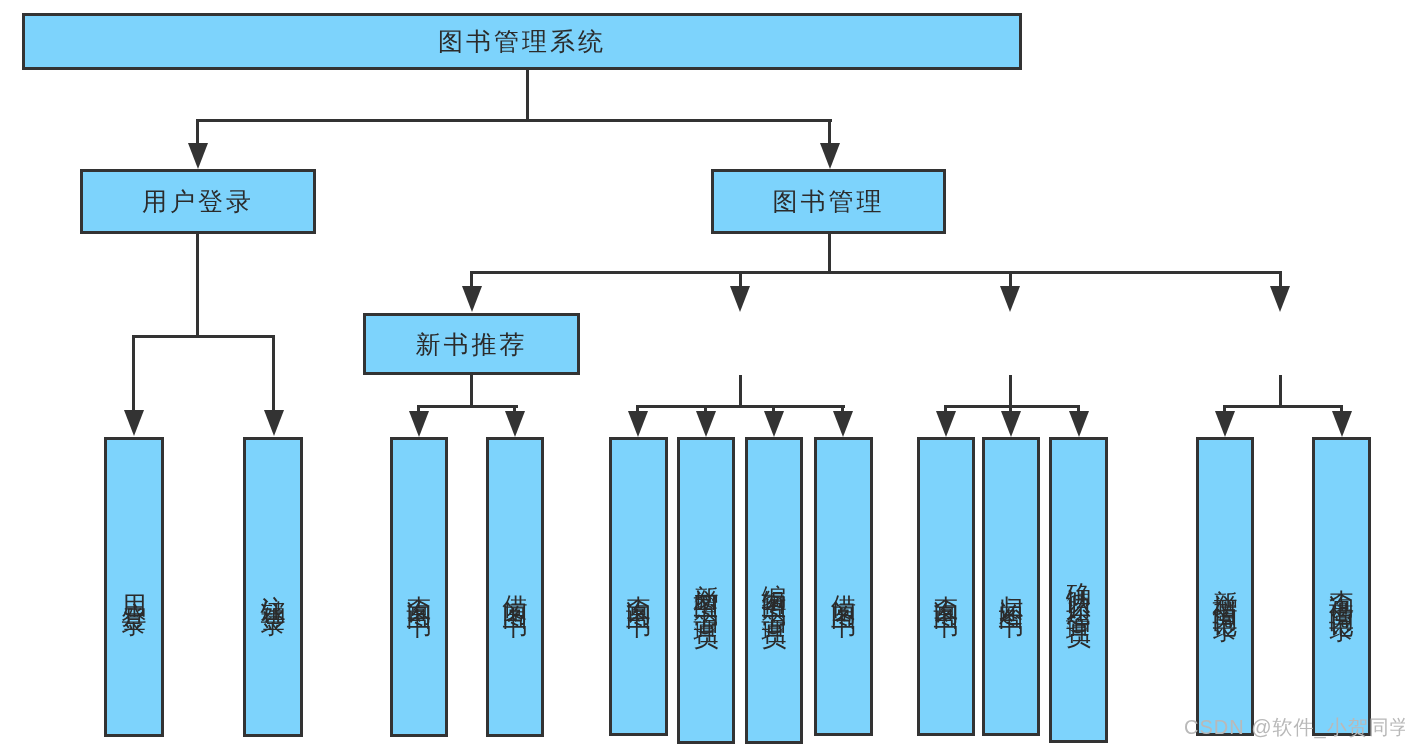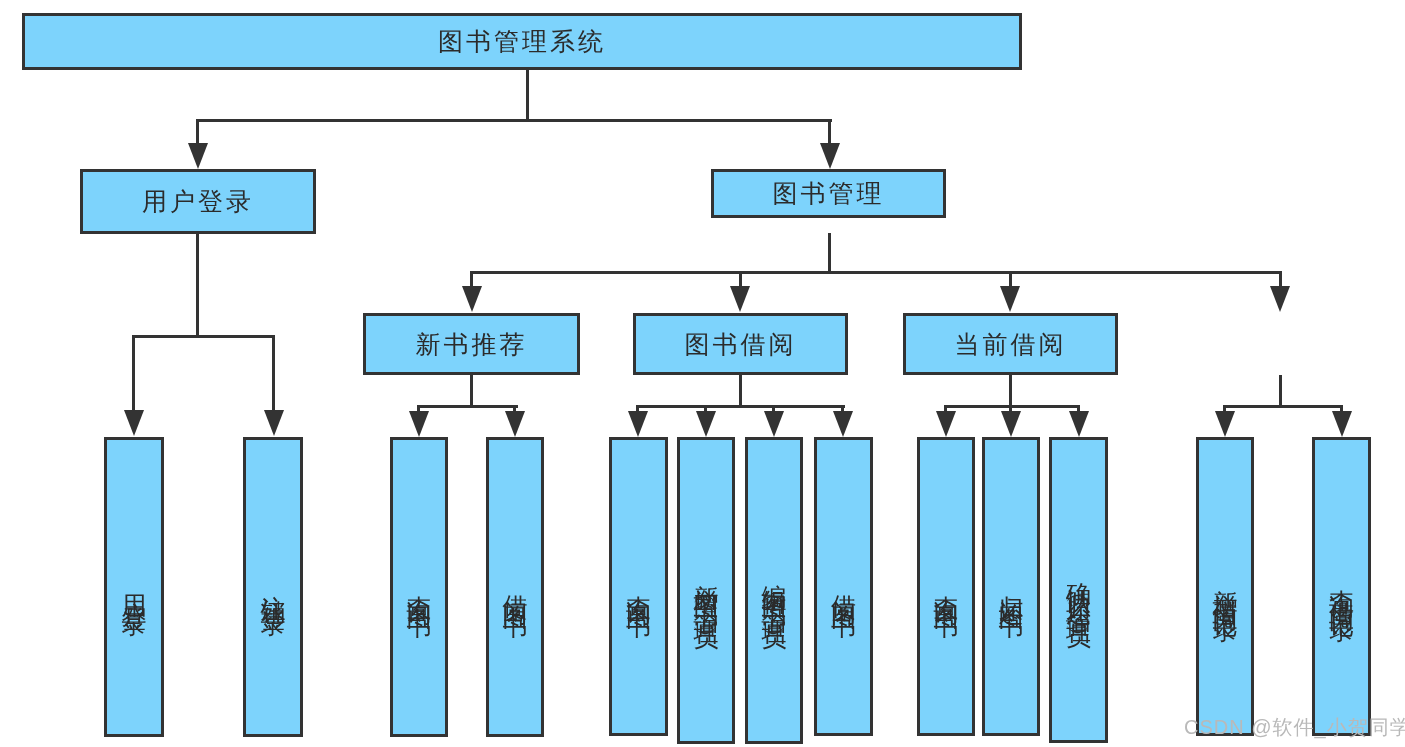--- a/index.html
+++ b/index.html
@@ -59,43 +59,41 @@
   <div class="box h-label" style="left:22px; top:13px; width:1000px; height:57px;">图书管理系统</div>
 
   <div class="vline" style="left:526px; top:70px; height:50px;"></div>
   <div class="hline" style="left:196px; top:119px; width:636px;"></div>
   <div class="vline" style="left:196px; top:121px; height:24px;"></div>
   <div class="arrow" style="left:188px; top:143px;"></div>
   <div class="vline" style="left:828px; top:121px; height:24px;"></div>
   <div class="arrow" style="left:820px; top:143px;"></div>
 
   <div class="box h-label" style="left:80px; top:169px; width:236px; height:65px;">用户登录</div>
-  <div class="box h-label" style="left:711px; top:169px; width:235px; height:49px;">图书管理</div>
+  <div class="box h-label" style="left:711px; top:169px; width:235px; height:65px;">图书管理</div>
 
   <div class="vline" style="left:196px; top:233px; height:104px;"></div>
   <div class="hline" style="left:132px; top:335px; width:143px;"></div>
   <div class="vline" style="left:132px; top:337px; height:74px;"></div>
   <div class="arrow" style="left:124px; top:410px;"></div>
   <div class="vline" style="left:272px; top:337px; height:74px;"></div>
   <div class="arrow" style="left:264px; top:410px;"></div>
 
   <div class="vline" style="left:828px; top:233px; height:40px;"></div>
   <div class="hline" style="left:470px; top:271px; width:812px;"></div>
   <div class="vline" style="left:470px; top:273px; height:14px;"></div>
   <div class="arrow" style="left:462px; top:286px;"></div>
   <div class="vline" style="left:739px; top:273px; height:14px;"></div>
   <div class="arrow" style="left:730px; top:286px;"></div>
   <div class="vline" style="left:1009px; top:273px; height:14px;"></div>
   <div class="arrow" style="left:1000px; top:286px;"></div>
   <div class="vline" style="left:1279px; top:273px; height:14px;"></div>
   <div class="arrow" style="left:1270px; top:286px;"></div>
 
   <div class="box h-label" style="left:363px; top:313px; width:217px; height:62px;">新书推荐</div>
-  <div class="box h-label" style="left:633px; top:313px; width:215px; height:62px;">图书借阅</div>
-  <div class="box h-label" style="left:903px; top:313px; width:215px; height:62px;">当前借阅</div>
 
   <div class="vline" style="left:470px; top:375px; height:32px;"></div>
   <div class="hline" style="left:417px; top:405px; width:101px;"></div>
   <div class="vline" style="left:417px; top:407px; height:6px;"></div>
   <div class="arrow" style="left:409px; top:411px;"></div>
   <div class="vline" style="left:513px; top:407px; height:6px;"></div>
   <div class="arrow" style="left:505px; top:411px;"></div>
 
   <div class="vline" style="left:739px; top:375px; height:32px;"></div>
   <div class="hline" style="left:636px; top:405px; width:209px;"></div>

